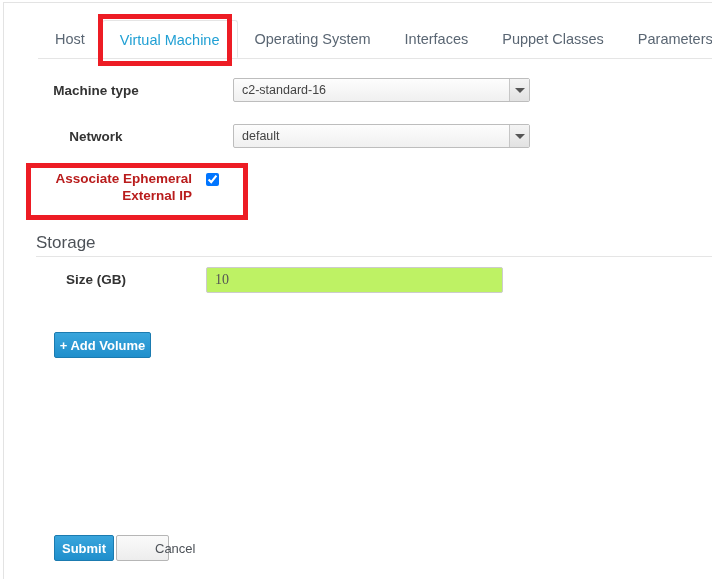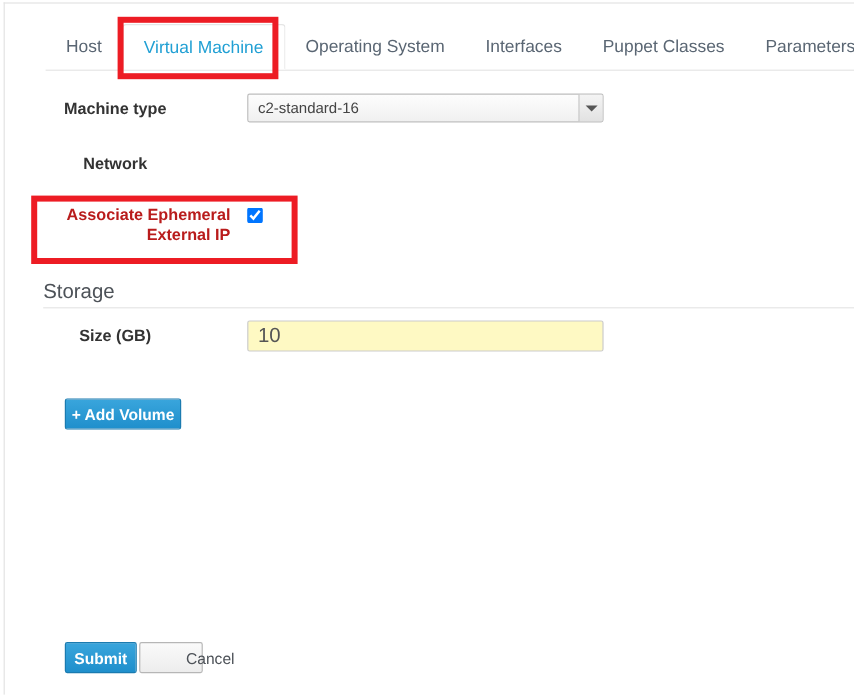--- a/index.html
+++ b/index.html
@@ -129,20 +129,21 @@
     font-family: "Liberation Sans", sans-serif;
     font-size: 12.5px;
     color: #444444;
     padding: 0 26px 0 8px;
     line-height: 22px;
     position: relative;
   }
   .fake-select {
     display: block;
     position: relative;
+    margin-left: 27px;
   }
   .fake-select .sel-text {
     display: block;
     line-height: 22px;
   }
   .fake-select .sel-btn {
     position: absolute;
     right: 0px;
     top: 0px;
     width: 20px;
@@ -160,23 +161,23 @@
     border-right: 5px solid transparent;
     border-top: 5px solid #555555;
   }
 
   input.text-input {
     width: 297px;
     height: 26px;
     box-sizing: border-box;
     border: 1px solid #cccccc;
     border-radius: 2px;
-    background: #fef9c3;
-    font-family: Liberation Sans, sans-serif;
-    font-size: 17px;
+    background: #bef264;
+    font-family: Liberation Serif, serif;
+    font-size: 14px;
     color: #555555;
     padding: 0 8px;
     outline: none;
   }
 
   
   #checkbox-row {
     position: absolute;
     left: 0;
     top: 170px;
@@ -299,20 +300,28 @@
         <span class="sel-text">c2-standard-16</span>
         <span class="sel-btn">
           <span class="caret"></span>
         </span>
       </div>
     </div>
   </div>
 
   <div class="form-row" style="top:124px;">
     <div class="form-label">Network</div>
+    <div class="form-control-wrap">
+      <div class="fake-select">
+        <span class="sel-text">default</span>
+        <span class="sel-btn">
+          <span class="caret"></span>
+        </span>
+      </div>
+    </div>
   </div>
 
   <div id="checkbox-row">
     <div id="checkbox-label">
       <span>Associate Ephemeral</span><br>
       <span>External IP</span>
     </div>
     <input id="checkbox-input" type="checkbox" checked="" style="">
   </div>
 

